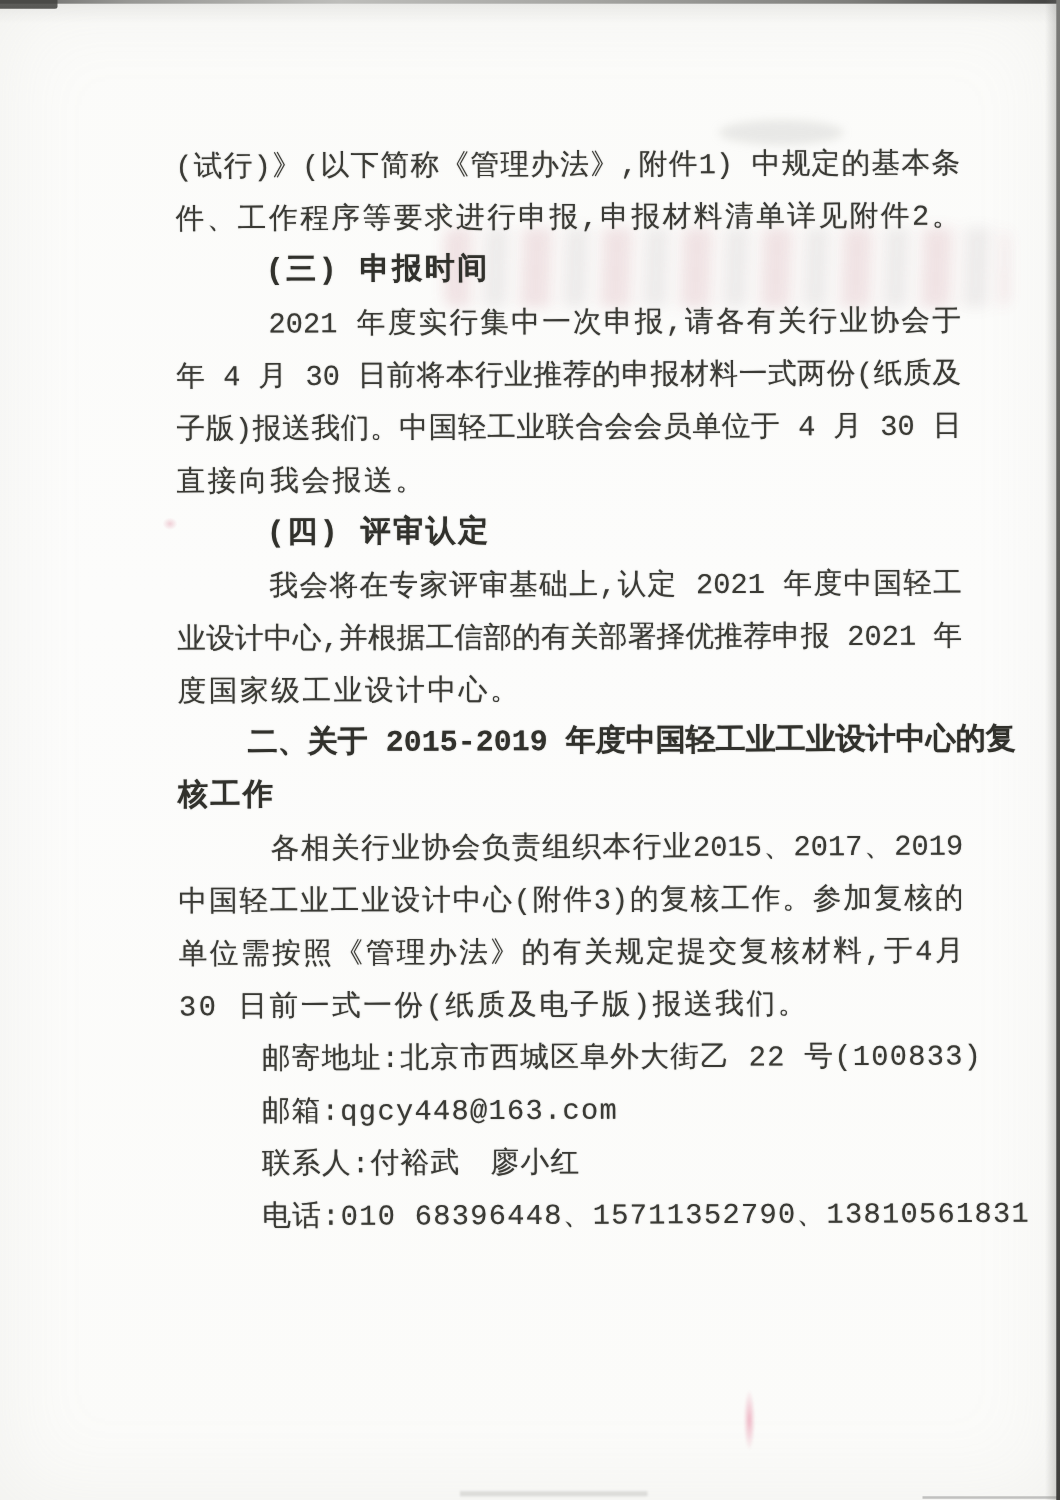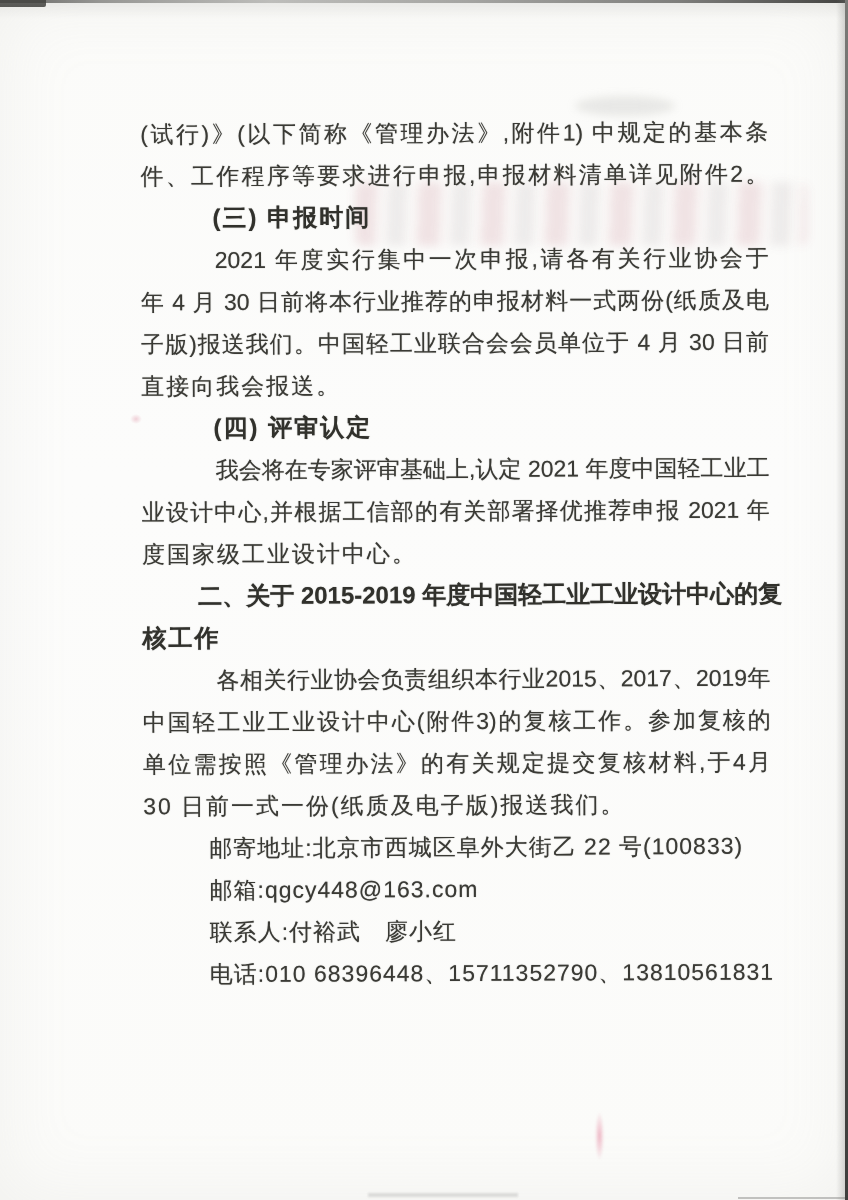--- a/index.html
+++ b/index.html
@@ -1,20 +1,20 @@
 <!DOCTYPE html>
 <html><head>
 <meta charset="utf-8">
 <style>
   html,body { margin:0; padding:0; background:#e8e8e8; }
   .page {
     position:relative; width:848px; height:1200px; margin:0 auto;
     background:linear-gradient(180deg,#fbfbf9 0%, #fcfcfb 40%, #fbfbf9 100%);
     overflow:hidden;
-    font-family:Liberation Sans, sans-serif;
+    font-family:Liberation Mono, monospace;
     box-shadow: inset 0 0 70px rgba(185,185,180,0.14);
   }
 
   
   .textblock {
     position:absolute; left:142px; top:112px; width:628px;
     transform:rotate(-0.25deg); transform-origin:50% 50%;
     color:#3a3a35;
   }
   .ln {

